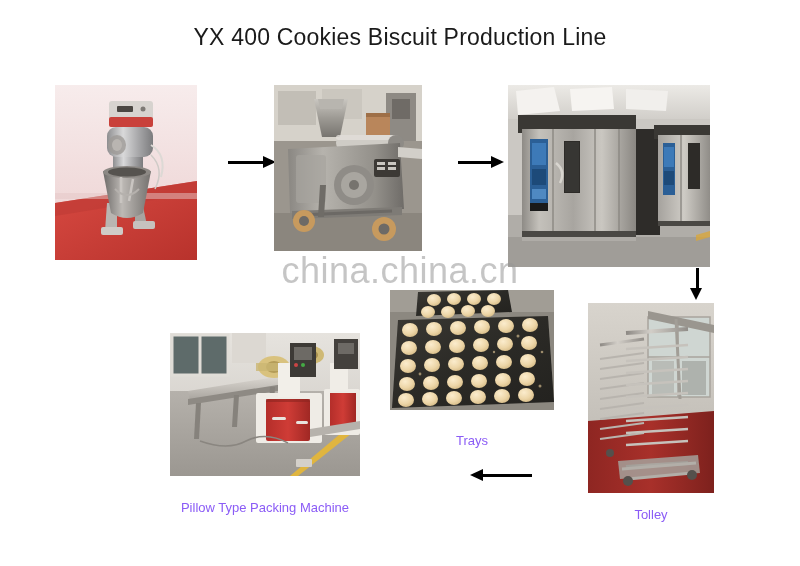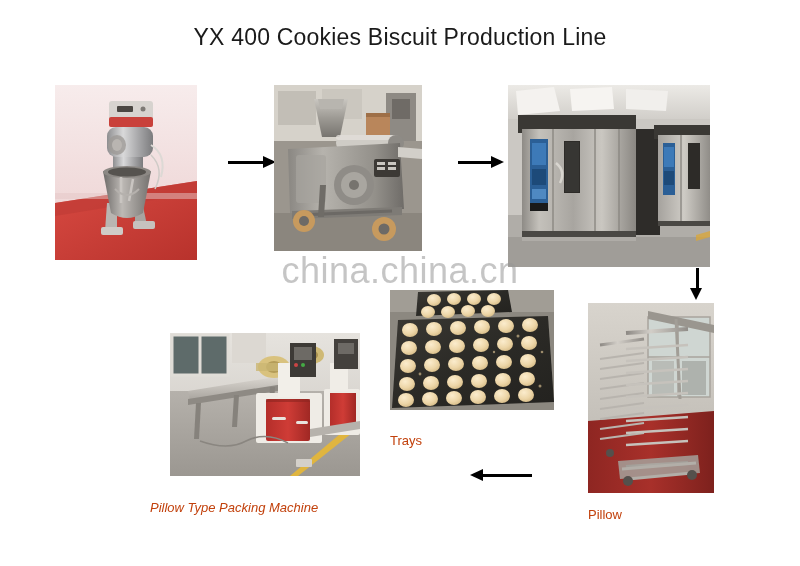--- a/index.html
+++ b/index.html
@@ -38,23 +38,23 @@
     overflow: hidden;
     background: #bdbdbd;
   }
   .photo .inner {
     position: absolute;
     left: 0; top: 0; right: 0; bottom: 0;
     overflow: hidden;
   }
   .cap {
     position: absolute;
-    text-align: left;
+    text-align: center;
     font-size: 13px;
-    color: #c2410c;
+    color: #8b5cf6;
     white-space: nowrap;
   }
   
   .arrow-h {
     position: absolute;
     height: 20px;
   }
   .arrow-v {
     position: absolute;
     width: 20px;
@@ -482,21 +482,21 @@
         <g stroke="#b2aea8" stroke-width="3" fill="none">
           <path d="M34,166 L108,160"></path>
           <path d="M40,176 L104,170"></path>
         </g>
         <circle cx="40" cy="178" r="5" fill="#54504c"></circle>
         <circle cx="104" cy="172" r="5" fill="#54504c"></circle>
         <circle cx="22" cy="150" r="4" fill="#54504c"></circle>
       </svg>
     </div>
   </div>
-  <div class="cap" style="left:588px; top:507px; width:126px;">Pillow</div>
+  <div class="cap" style="left:588px; top:507px; width:126px;">Tolley</div>
 
   <div class="arrow-h left" style="left:470px; top:466px; width:62px;">
     <div class="shaft"></div>
     <div class="head"></div>
   </div>
 
   <div class="photo" style="left:170px; top:333px; width:190px; height:143px;">
     <div class="inner">
       <svg width="190" height="143" viewBox="0 0 190 143" preserveAspectRatio="none">
         <defs>
@@ -562,17 +562,17 @@
         <rect x="168" y="10" width="16" height="11" fill="#6d6a65"></rect>
 
         <path d="M140,96 L190,88 L190,96 L140,104 Z" fill="#b6b2ac"></path>
 
         <path d="M30,108 Q58,118 76,108 Q96,98 118,110" stroke="#8a8680" stroke-width="1.6" fill="none"></path>
 
         <rect x="126" y="126" width="16" height="8" rx="1" fill="#d4d0ca"></rect>
       </svg>
     </div>
   </div>
-  <div class="cap" style="left:150px; top:500px; width:230px;font-style:italic;">Pillow Type Packing Machine</div>
+  <div class="cap" style="left:150px; top:500px; width:230px;">Pillow Type Packing Machine</div>
 
   <div id="watermark">china.china.cn</div>
 
 </div>
 
 </body></html>

